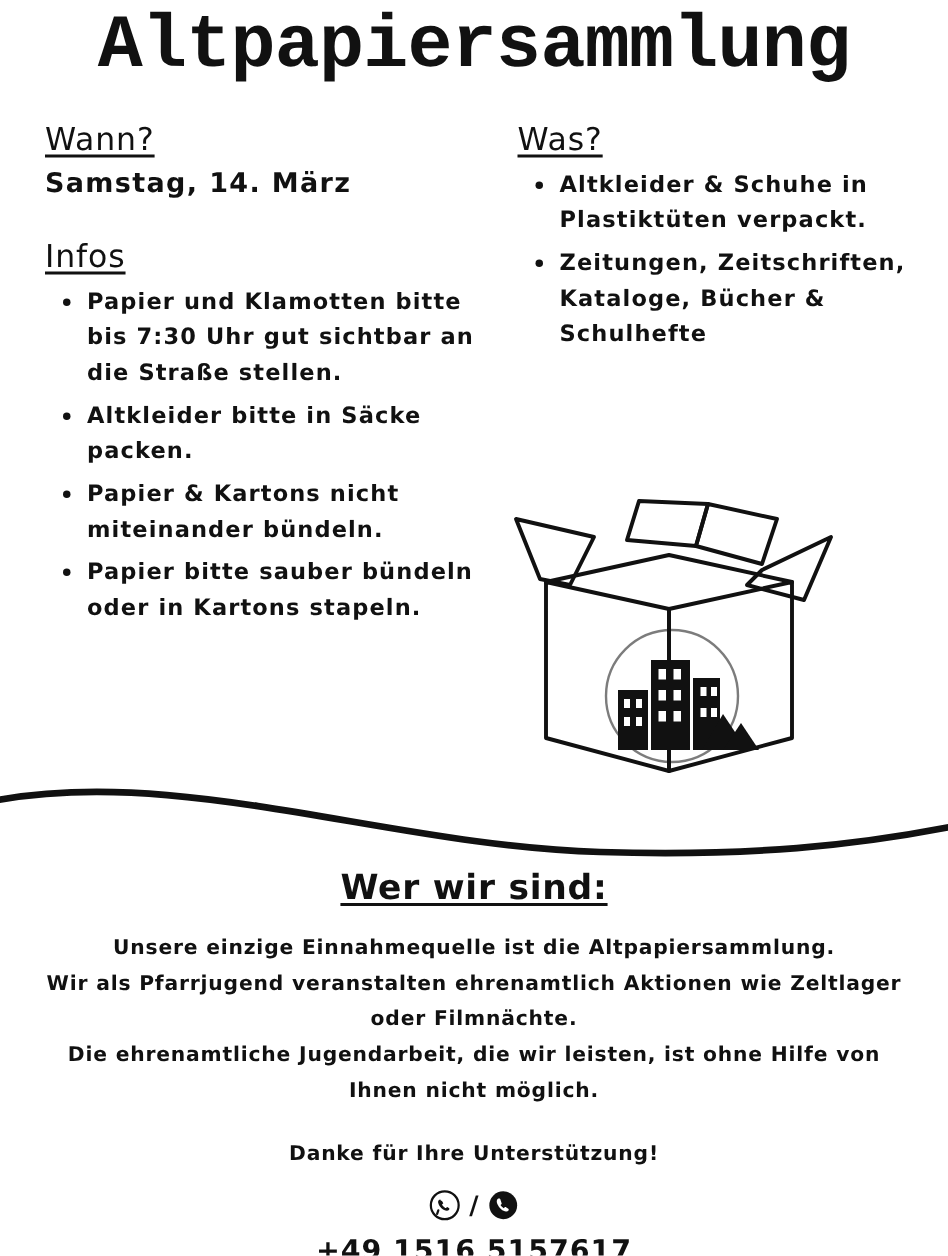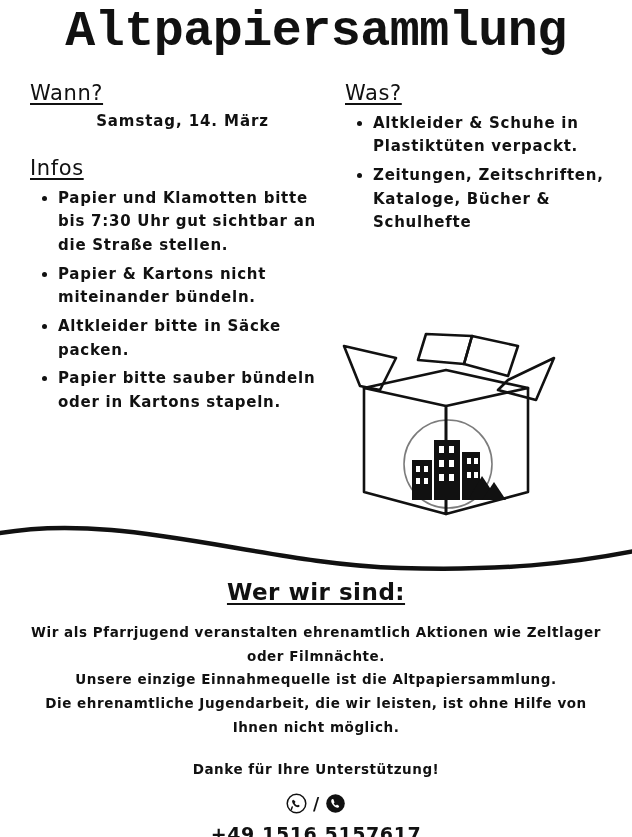--- a/index.html
+++ b/index.html
@@ -55,25 +55,24 @@
     font-size: 21px;
     font-weight: 400;
     letter-spacing: 0.6px;
     text-decoration: underline;
     text-underline-offset: 3px;
     margin: 0 0 7px 0;
   }
   h2.section.spaced { margin-top: 26px; }
 
   .plain-line {
-    font-size: 15px;
+    font-size: 18px;
     font-weight: 900;
     letter-spacing: 0.9px;
     margin: 0;
-    text-align: center;
   }
 
   ul.bullets {
     list-style: none;
     margin: 4px 0 0 0;
     padding: 0 0 0 12px;
   }
   ul.bullets li {
     position: relative;
     font-size: 15px;
@@ -175,22 +174,22 @@
 
   <div class="columns">
 
     <div class="col-left">
       <h2 class="section">Wann?</h2>
       <p class="plain-line">Samstag, 14. März</p>
 
       <h2 class="section spaced">Infos</h2>
       <ul class="bullets">
         <li>Papier und Klamotten bitte bis 7:30 Uhr gut sichtbar an die Straße stellen.</li>
+        <li>Altkleider bitte in Säcke packen.</li>
         <li>Papier &amp; Kartons nicht miteinander bündeln.</li>
-        <li>Altkleider bitte in Säcke packen.</li>
         <li>Papier bitte sauber bündeln oder in Kartons stapeln.</li>
       </ul>
     </div>
 
     <div class="col-right">
       <h2 class="section">Was?</h2>
       <ul class="bullets">
         <li>Altkleider &amp; Schuhe in Plastiktüten verpackt.</li>
         <li>Zeitungen, Zeitschriften, Kataloge, Bücher &amp; Schulhefte</li>
       </ul>
@@ -238,22 +237,22 @@
   </div>
 
   <div class="wave">
     <svg viewBox="0 0 632 75" width="632" height="75" preserveAspectRatio="none">
       <path d="M-5 28 C 120 4, 260 58, 400 62 C 500 65, 570 58, 640 44" fill="none" stroke="#111" stroke-width="4.5" stroke-linecap="round"></path>
     </svg>
   </div>
 
   <div class="bottom">
     <h2>Wer wir sind:</h2>
+    <p>Unsere einzige Einnahmequelle ist die Altpapiersammlung.</p>
     <p>Wir als Pfarrjugend veranstalten ehrenamtlich Aktionen wie Zeltlager oder Filmnächte.</p>
-    <p>Unsere einzige Einnahmequelle ist die Altpapiersammlung.</p>
     <p>Die ehrenamtliche Jugendarbeit, die wir leisten, ist ohne Hilfe von Ihnen nicht möglich.</p>
 
     <div class="thanks">Danke für Ihre Unterstützung!</div>
 
     <div class="contact-icons">
       <span class="icon-circle">
         <svg viewBox="0 0 24 24" width="21" height="21">
           <circle cx="12" cy="12" r="10.6" fill="none" stroke="#111" stroke-width="1.7"></circle>
           <path d="M8.6 7.6c-.5 0-.9.2-1.2.6-.4.5-.6 1.2-.4 1.9.3 1.5 1.3 3 2.5 4.1 1.2 1.1 2.7 1.9 4.1 2 .7 0 1.3-.3 1.7-.8.3-.4.3-.8.1-1.1l-1.5-1-1 .8c-.1.1-.3.1-.5 0-.9-.5-1.9-1.4-2.4-2.4-.1-.2 0-.4.1-.5l.8-.8-1-1.6c-.2-.2-.5-.2-.8-.2z" fill="#111"></path>
           <path d="M6.2 18.6l.9-2.7" stroke="#111" stroke-width="1.7" fill="none" stroke-linecap="round"></path>

